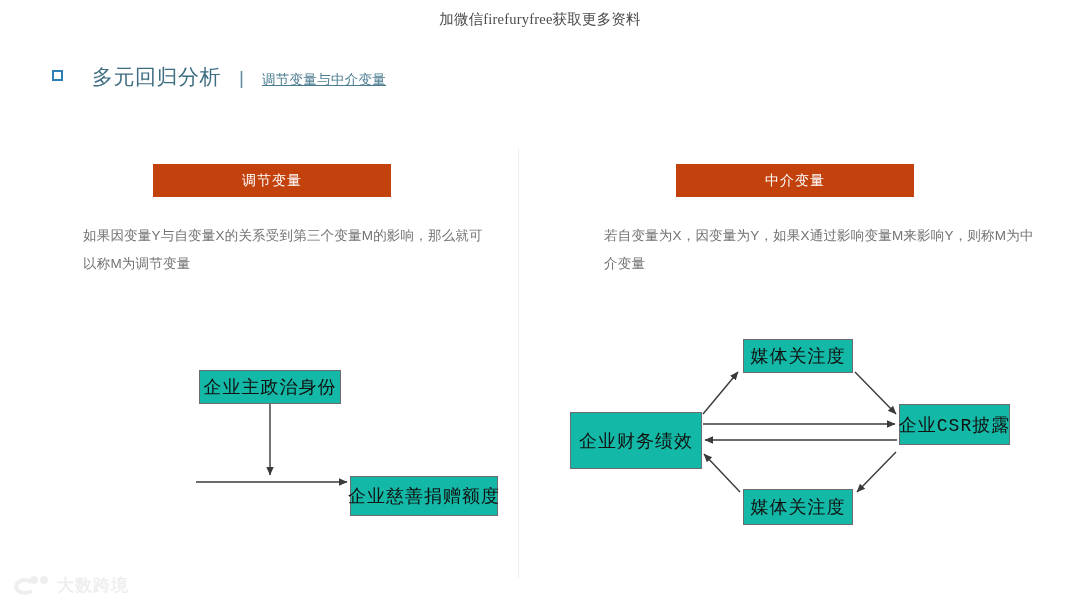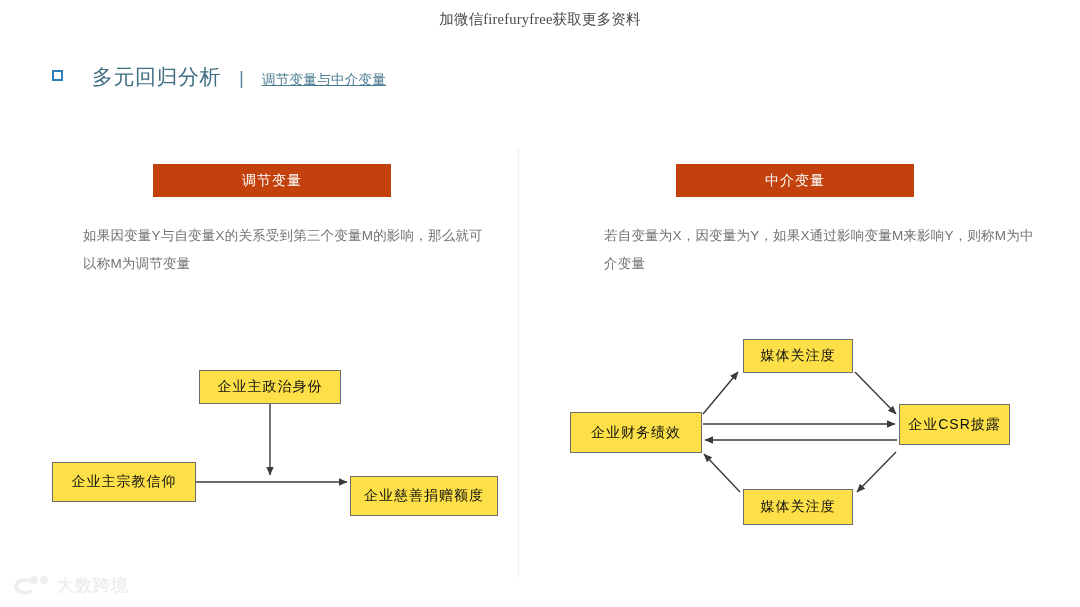--- a/index.html
+++ b/index.html
@@ -110,41 +110,41 @@
   
   .diagram {
     position: absolute;
     left: 0;
     top: 0;
   }
 
   .node {
     position: absolute;
     border: 1.4px solid #6d6d6d;
-    background: #fde047;
+    background: #14b8a6;
     box-sizing: border-box;
     display: flex;
     align-items: center;
     justify-content: center;
-    font-family: Liberation Sans, sans-serif;
-    font-size: 14px;
+    font-family: Liberation Mono, monospace;
+    font-size: 18px;
     color: #111111;
     letter-spacing: 1px;
     white-space: nowrap;
   }
 
   
   .n-l-top   { left: 199px; top: 370px; width: 142px; height: 34px; }
   .n-l-left  { left: 52px;  top: 462px; width: 144px; height: 40px; }
   .n-l-right { left: 350px; top: 476px; width: 148px; height: 40px; }
 
   
   .n-r-top    { left: 743px; top: 339px; width: 110px; height: 34px; }
   .n-r-bottom { left: 743px; top: 489px; width: 110px; height: 36px; }
-  .n-r-left   { left: 570px; top: 412px; width: 132px; height: 41px; }
+  .n-r-left   { left: 570px; top: 412px; width: 132px; height: 57px; }
   .n-r-right  { left: 899px; top: 404px; width: 111px; height: 41px; }
 
   
   .footer-logo {
     position: absolute;
     left: 14px;
     bottom: 10px;
     display: flex;
     align-items: center;
     gap: 7px;
@@ -204,21 +204,20 @@
         <path d="M0,0.8 L8.5,4.5 L0,8.2 z" fill="#3a3a3a"></path>
       </marker>
     </defs>
 
     <line x1="270" y1="404" x2="270" y2="475" stroke="#3a3a3a" stroke-width="1.4" marker-end="url(#ah)"></line>
 
     <line x1="196" y1="482" x2="347" y2="482" stroke="#3a3a3a" stroke-width="1.4" marker-end="url(#ah)"></line>
   </svg>
 
   <div class="node n-l-top">企业主政治身份</div>
-  <div class="node n-l-left">企业主宗教信仰</div>
   <div class="node n-l-right">企业慈善捐赠额度</div>
 </div>
 
 <div class="panel panel-right">
 
   <div class="head-bar head-bar-right">中介变量</div>
 
   <div class="desc desc-right">若自变量为X，因变量为Y，如果X通过影响变量M来影响Y，则称M为中介变量</div>
 </div>
 

